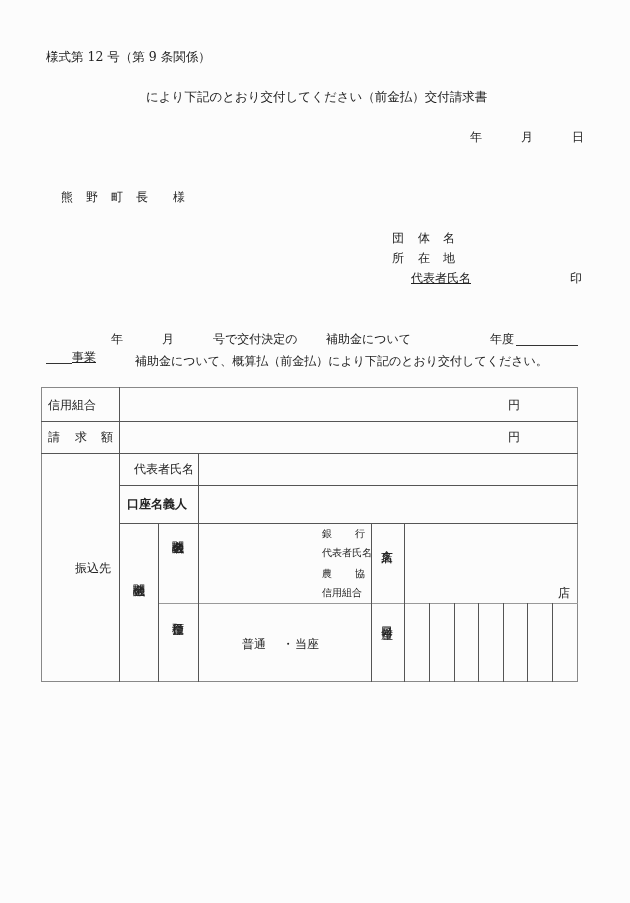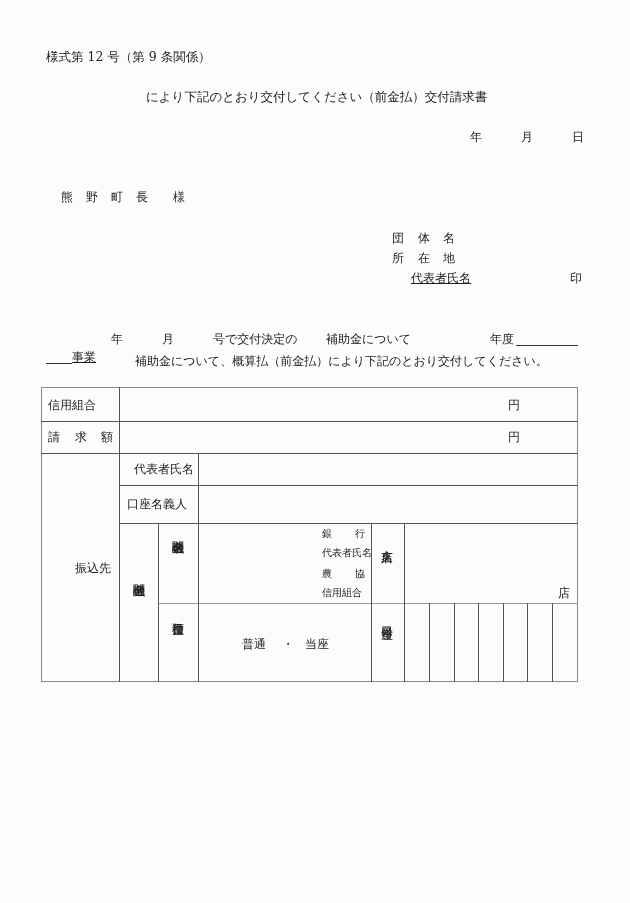--- a/index.html
+++ b/index.html
@@ -93,21 +93,21 @@
   <span class="abs" style="left:75px; top:430px;">求</span>
   <span class="abs" style="left:101px; top:430px;">額</span>
   <div class="abs" style="left:121px; top:423px; width:386px; height:29px;"></div>
   <span class="abs" style="left:508px; top:430px;">円</span>
 
   <span class="abs" style="left:75px; top:561px;">振込先</span>
 
   <span class="abs" style="left:134px; top:462px;">代表者氏名</span>
   <div class="abs" style="left:200px; top:455px; width:376px; height:29px;"></div>
 
-  <span class="abs" style="left:127px; top:497px;">口座名義人</span>
+  <span class="abs" style="left:127px; top:497px;font-weight:bold;">口座名義人</span>
   <div class="abs" style="left:200px; top:487px; width:376px; height:35px;"></div>
 
   <div class="vt" style="left:132px; top:575px;">金融機関</div>
 
   <div class="vt" style="left:171px; top:532px;">金融機関名</div>
 
   <div style="font-size:10px;">
     <span class="abs" style="left:322px; top:527px; font-size:10px;">銀</span>
     <span class="abs" style="left:355px; top:527px; font-size:10px;">行</span>
     <span class="abs" style="left:322px; top:546px; font-size:10px;">代表者氏名</span>
@@ -118,21 +118,21 @@
   <div class="abs" style="left:200px; top:525px; width:115px; height:76px;"></div>
 
   <div class="vt" style="left:380px; top:541px;">支店名</div>
   <div class="abs" style="left:406px; top:525px; width:150px; height:76px;"></div>
   <span class="abs" style="left:558px; top:586px;">店</span>
 
   <div class="vt" style="left:171px; top:614px;">預金種目</div>
 
   <span class="abs" style="left:242px; top:637px;">普通</span>
   <span class="abs" style="left:282px; top:637px;">・</span>
-  <span class="abs" style="left:305px; top:637px;text-align:center;">当座</span>
+  <span class="abs" style="left:295px; top:637px;text-align:center;">当座</span>
 
   <div class="vt" style="left:380px; top:618px;">口座番号</div>
 
   <div>
     <div class="abs" style="left:405px; top:604px; width:24px; height:77px;"></div>
     <div class="abs" style="left:430px; top:604px; width:24px; height:77px;"></div>
     <div class="abs" style="left:455px; top:604px; width:23px; height:77px;"></div>
     <div class="abs" style="left:479px; top:604px; width:24px; height:77px;"></div>
     <div class="abs" style="left:504px; top:604px; width:23px; height:77px;"></div>
     <div class="abs" style="left:528px; top:604px; width:24px; height:77px;"></div>

